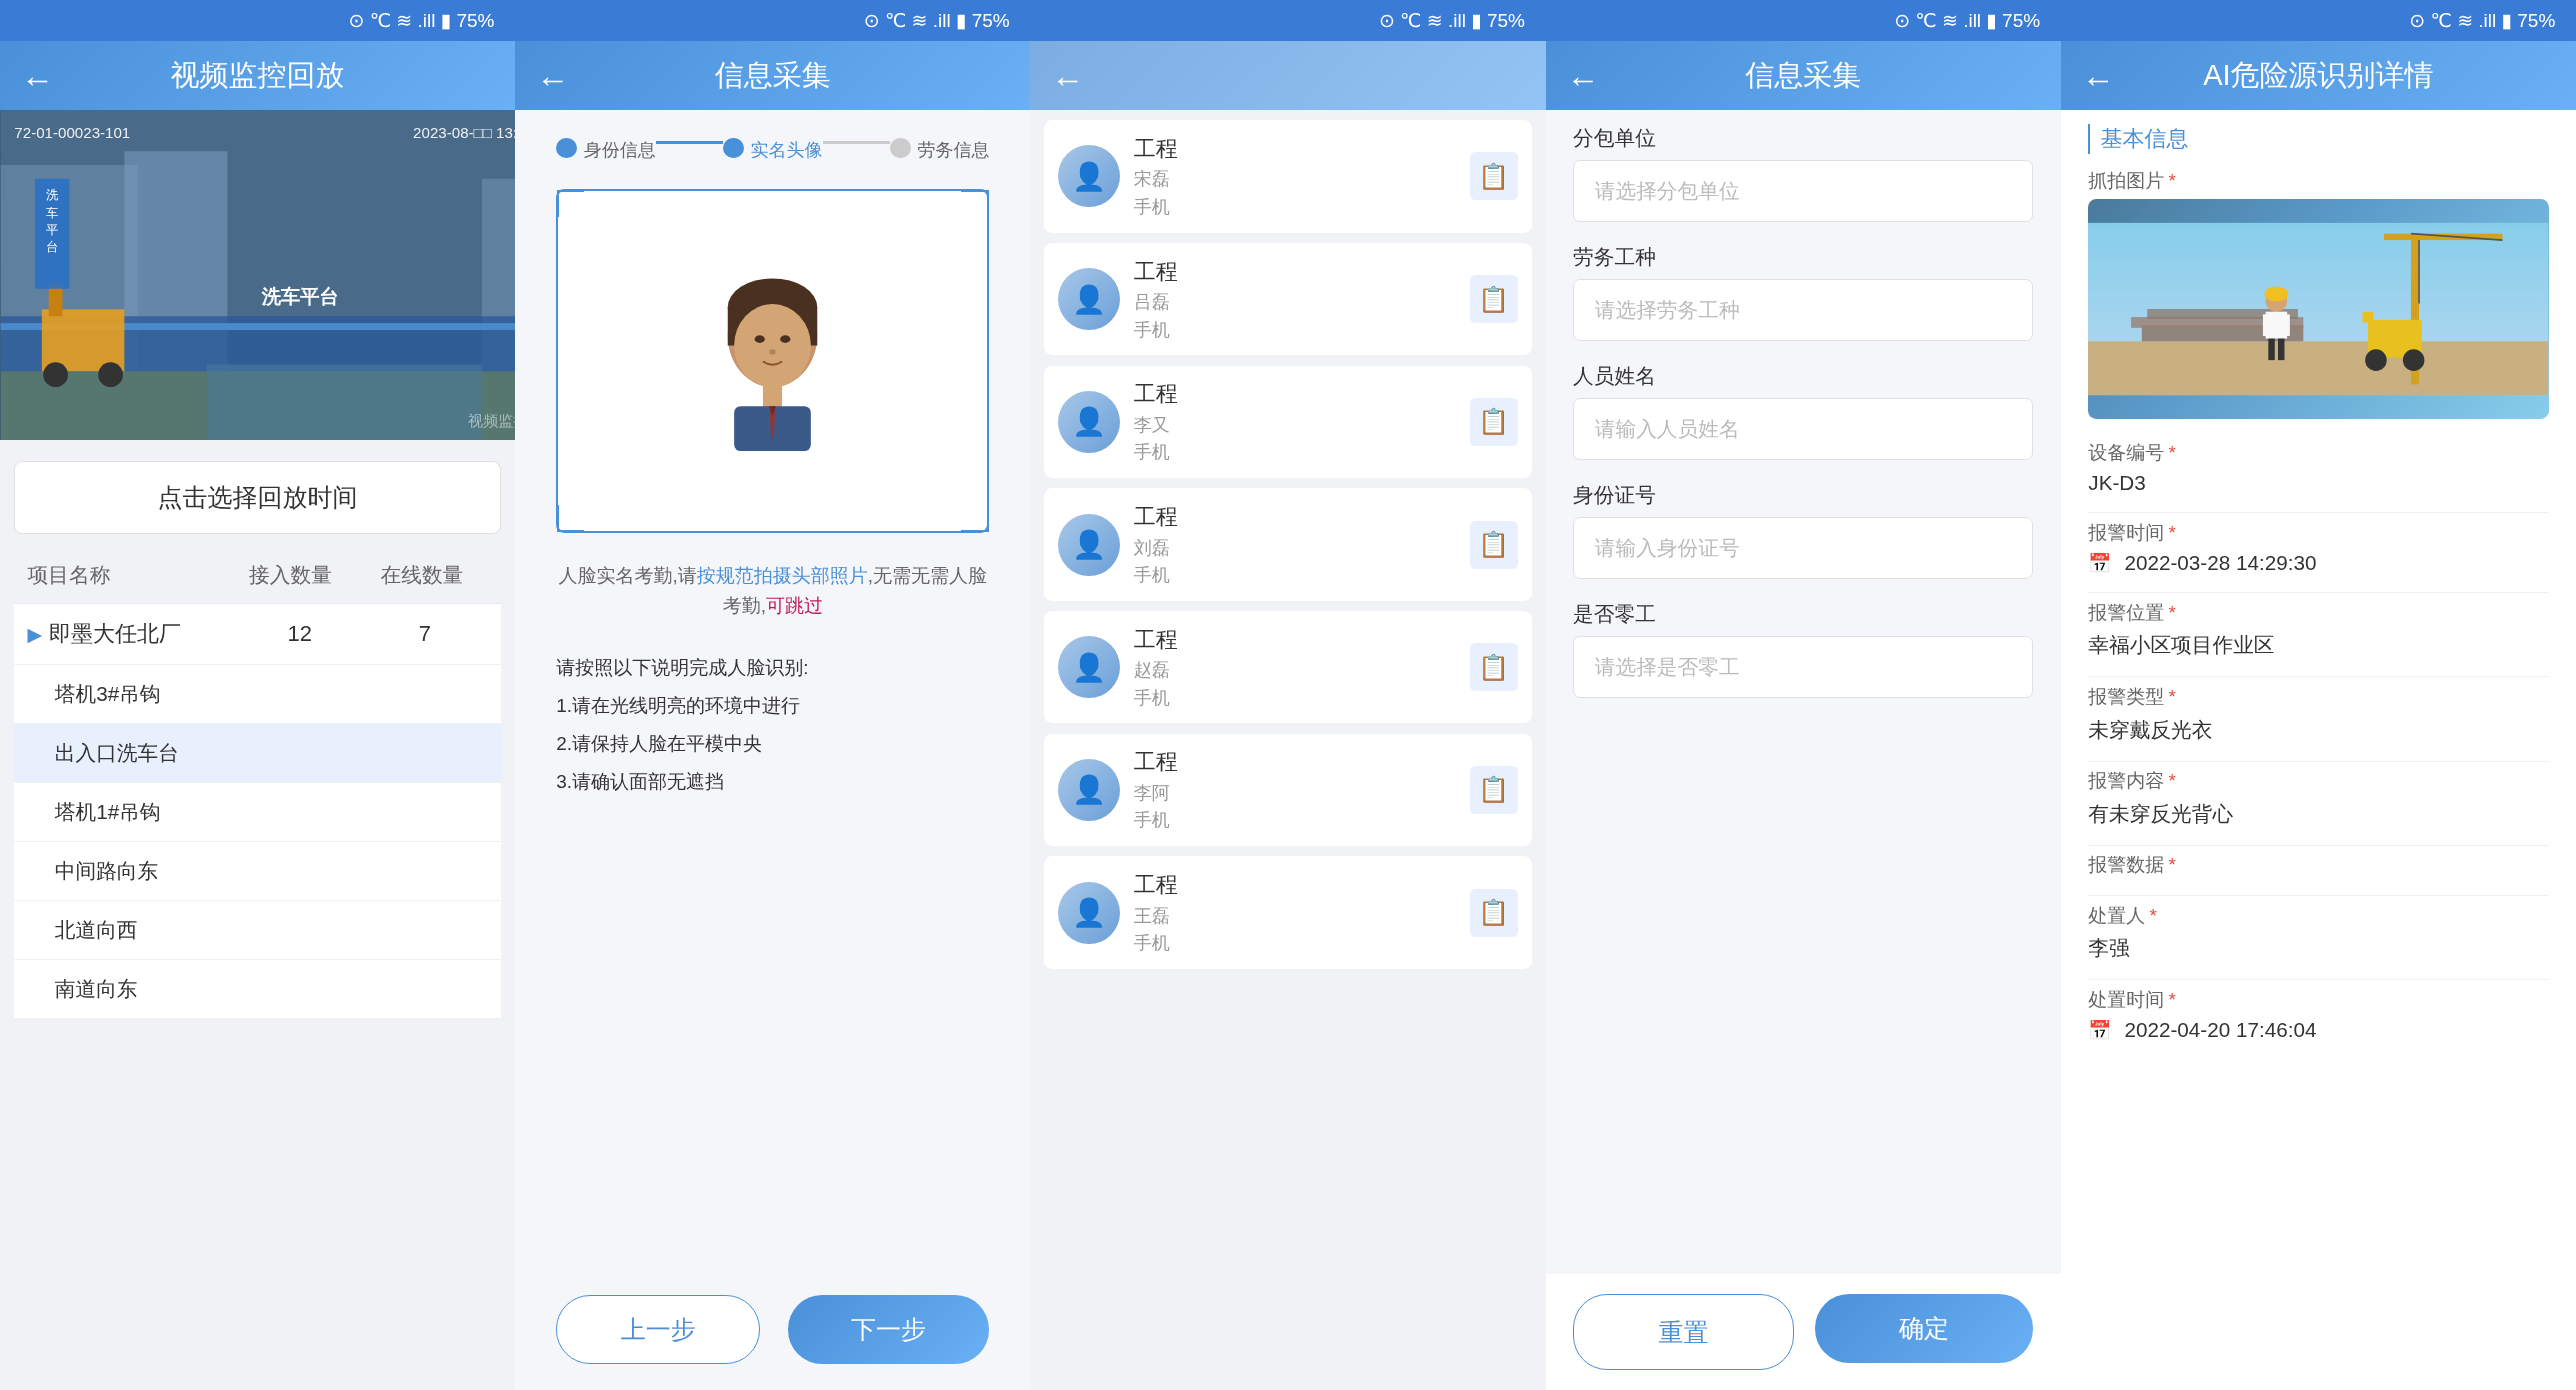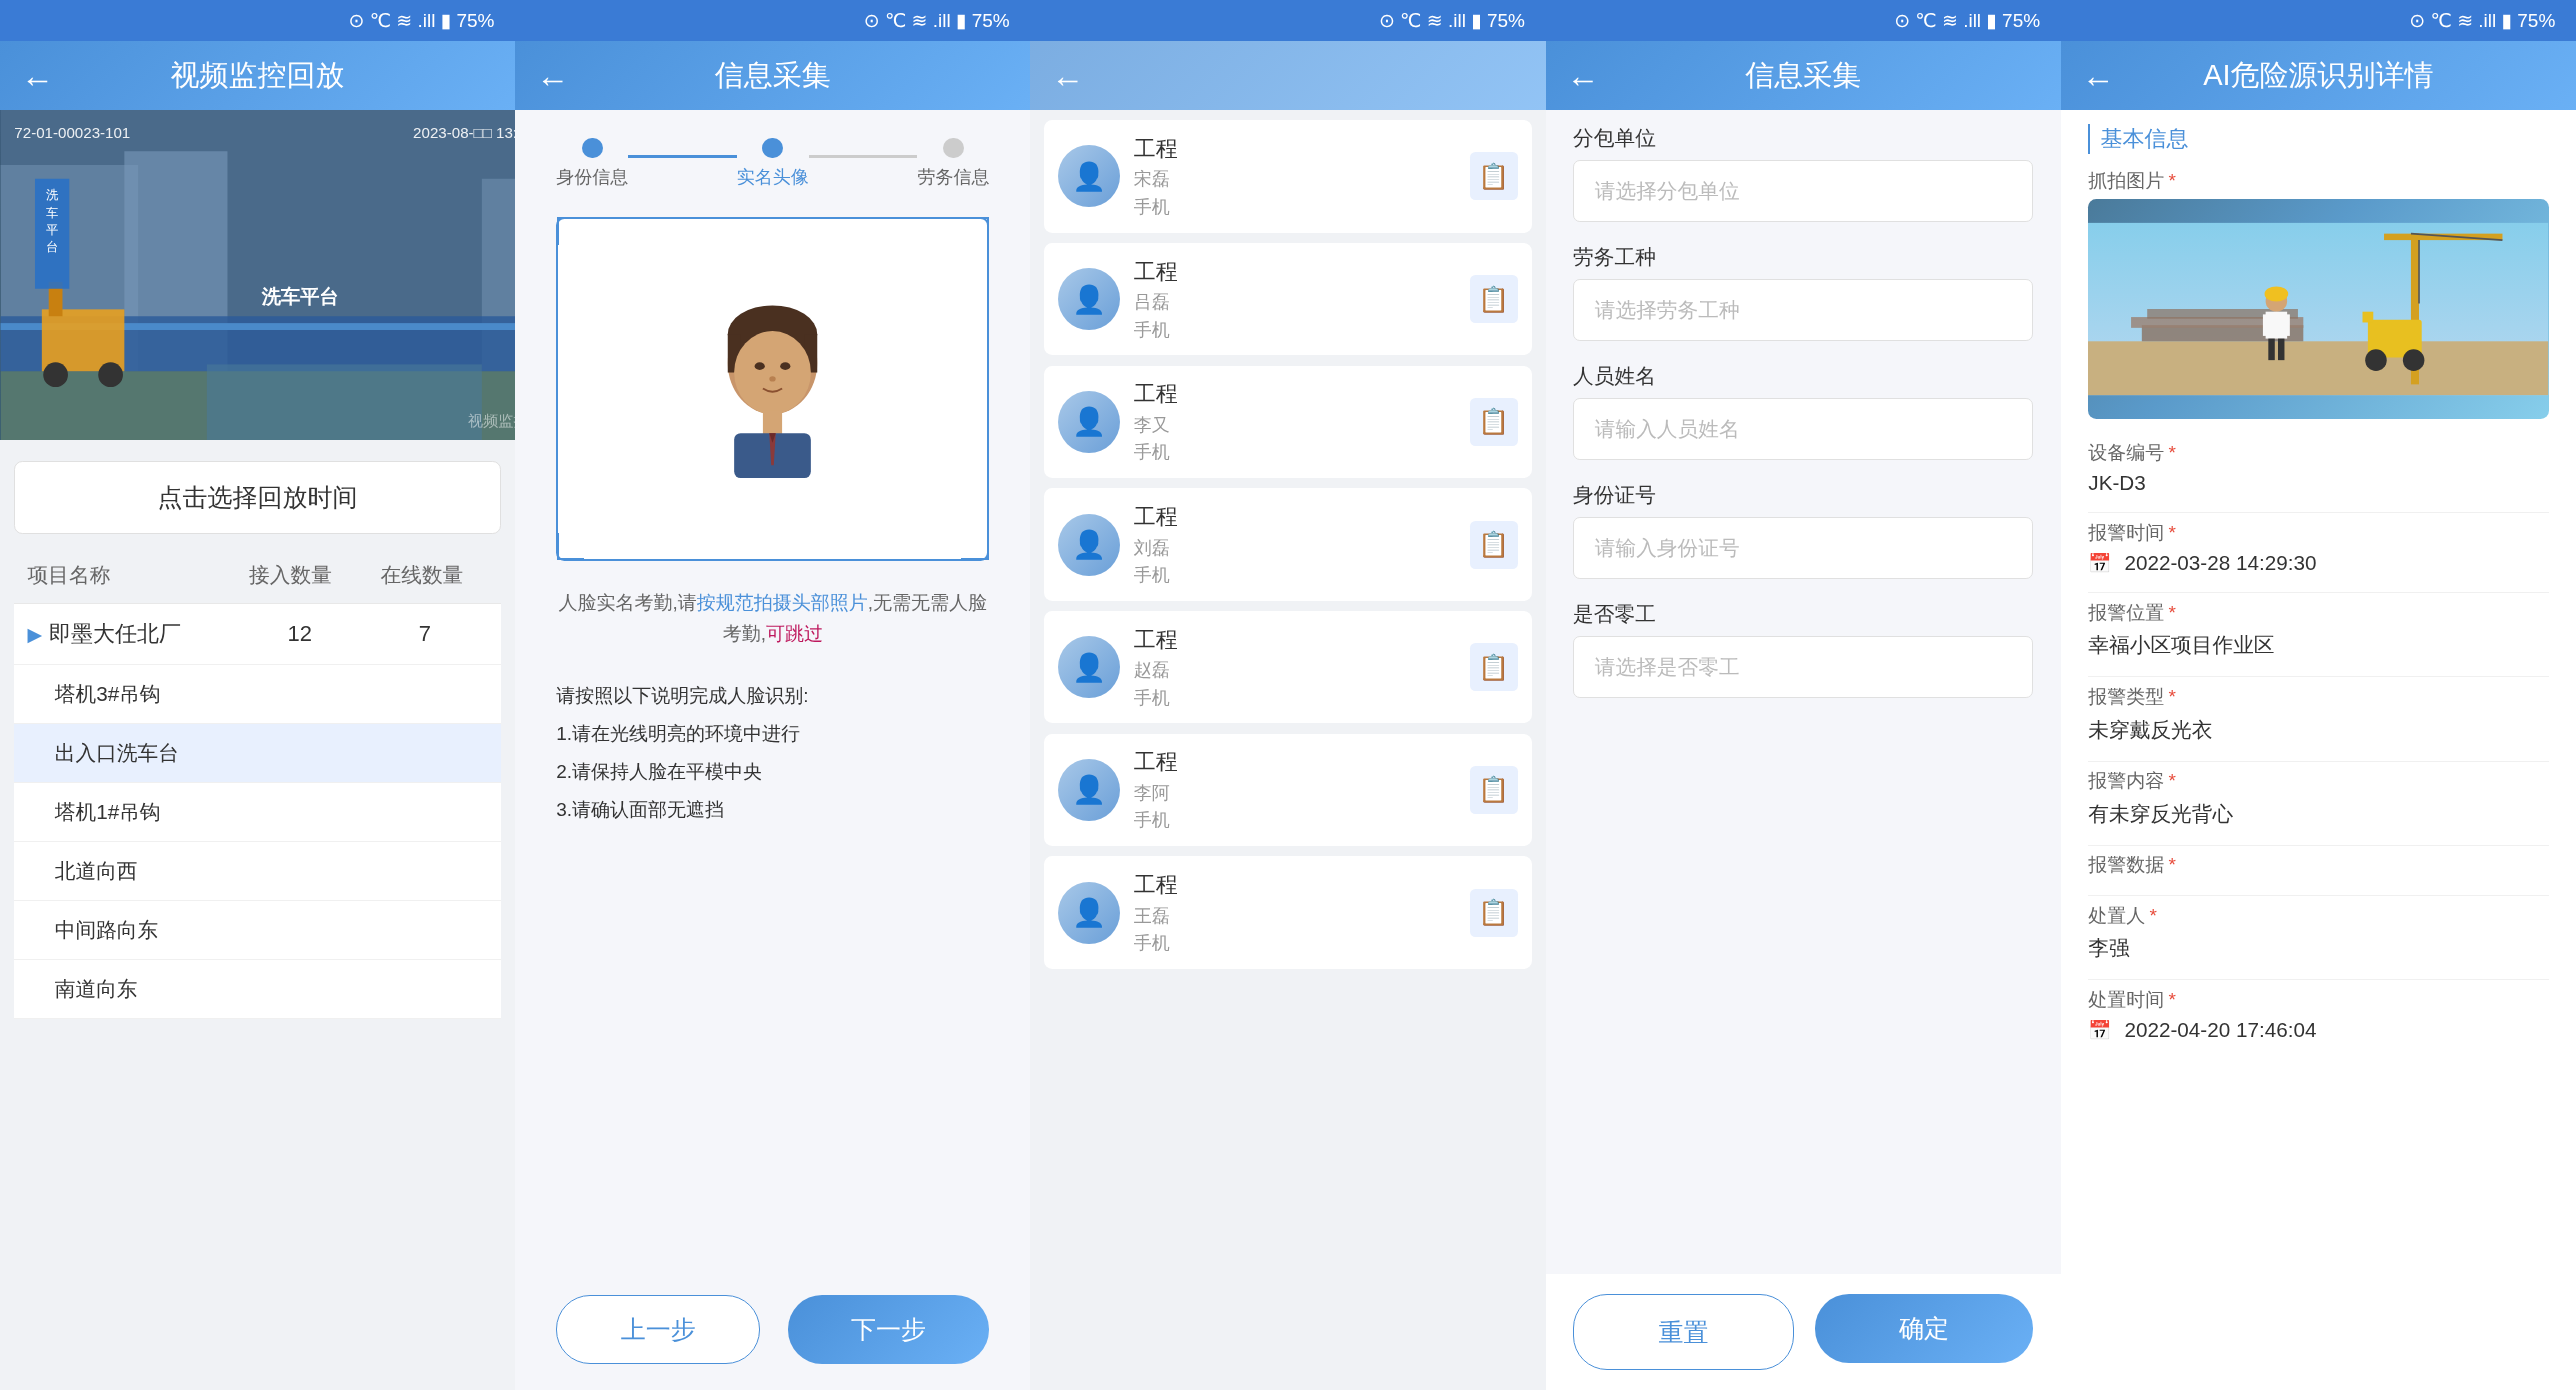--- a/index.html
+++ b/index.html
@@ -140,22 +140,21 @@
     .panel-2 { background: #f5f6fa; }
 
     .step-indicator {
       display: flex;
       align-items: center;
       padding: 27.5px 41px 13.8px;
       flex-shrink: 0;
     }
     .step-item {
       display: flex;
-      flex-direction: column;
-      align-items: center;
+      flex-direction: row;
       gap: 6.9px;
       font-family: Liberation Mono, monospace;
     }
     .step-dot {
       width: 20.7px;
       height: 20.7px;
       border-radius: 50%;
       background: #ccc;
     }
     .step-dot.active { background: #4a90d9; }
@@ -505,24 +504,24 @@
     <div class="table-row-child">
       <span class="col-name">塔机3#吊钩</span>
     </div>
     <div class="table-row-child selected">
       <span class="col-name">出入口洗车台</span>
     </div>
     <div class="table-row-child">
       <span class="col-name">塔机1#吊钩</span>
     </div>
     <div class="table-row-child">
+      <span class="col-name">中间路向东</span>
+    </div>
+    <div class="table-row-child">
       <span class="col-name">北道向西</span>
-    </div>
-    <div class="table-row-child">
-      <span class="col-name">中间路向东</span>
     </div>
     <div class="table-row-child">
       <span class="col-name">南道向东</span>
     </div>
   </div>
 </div>
 
 <div class="phone-panel panel-2">
 
   <div class="status-bar">

